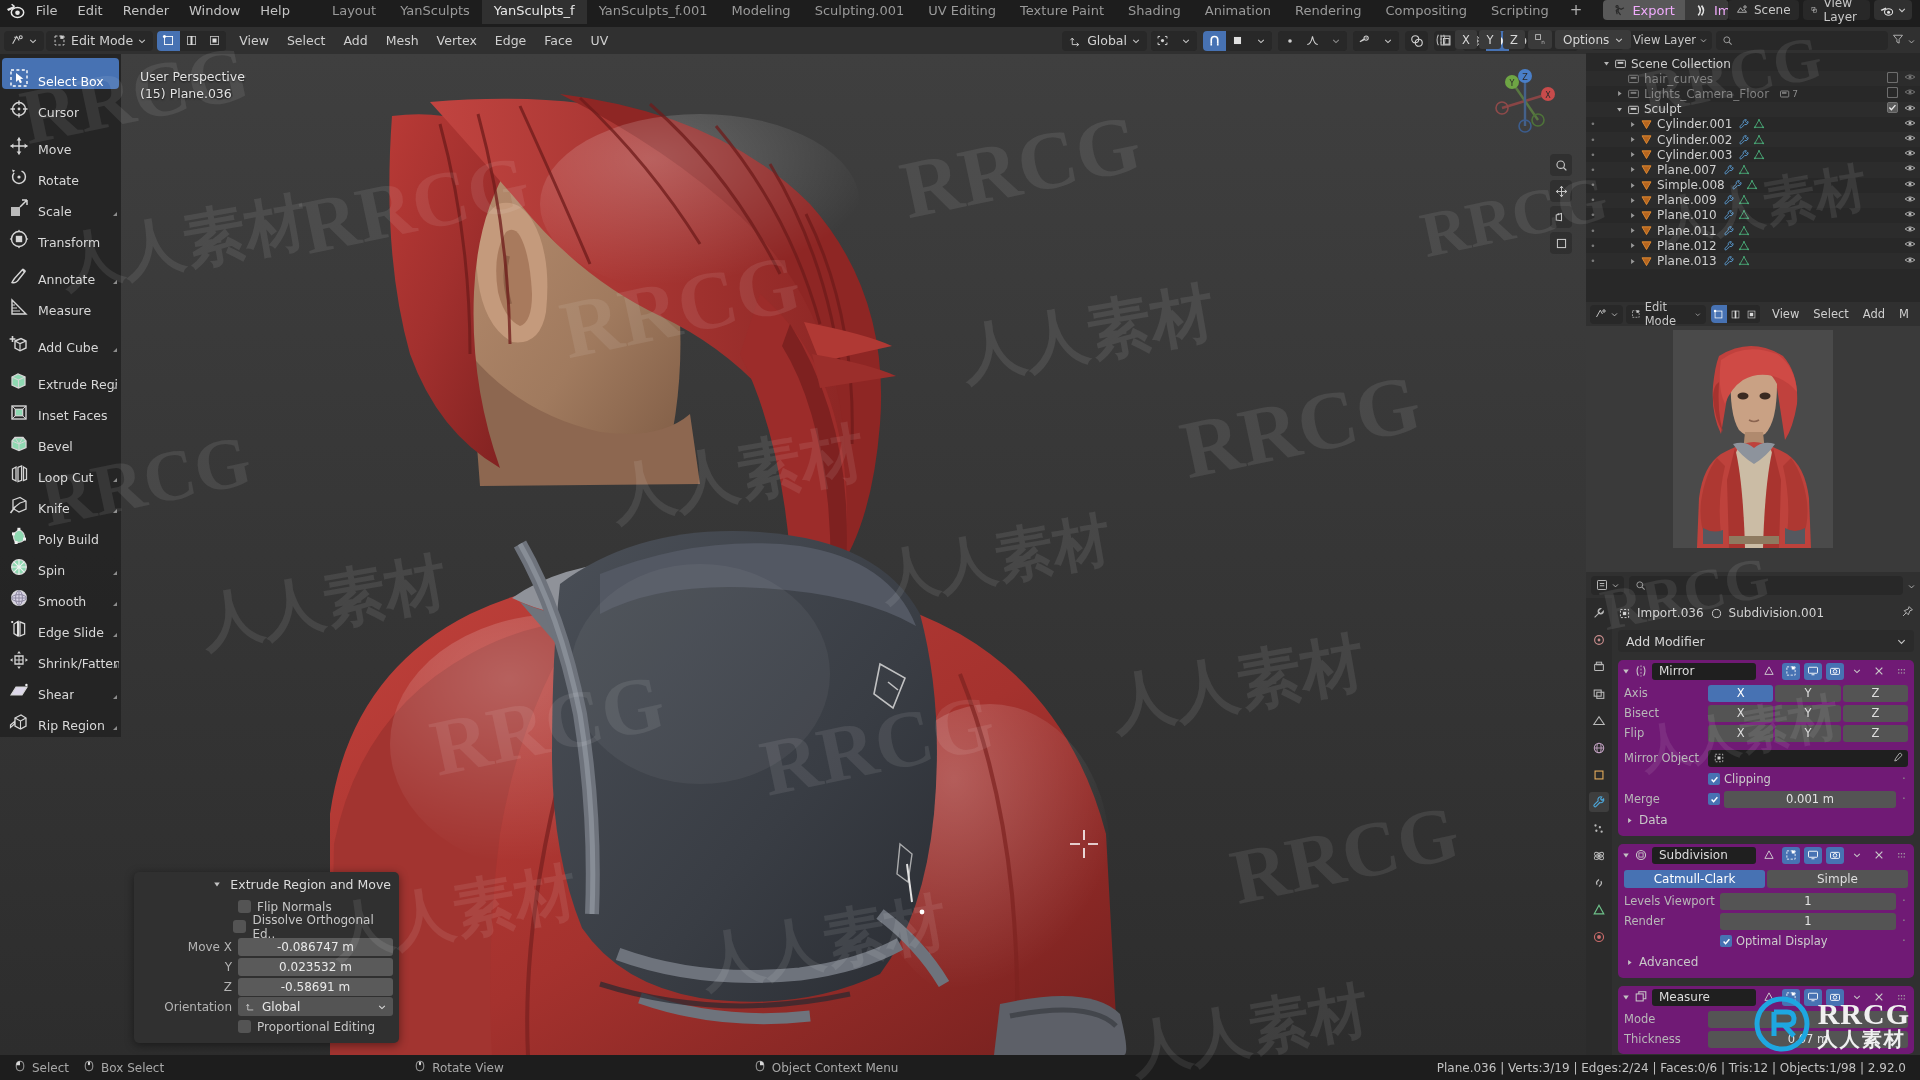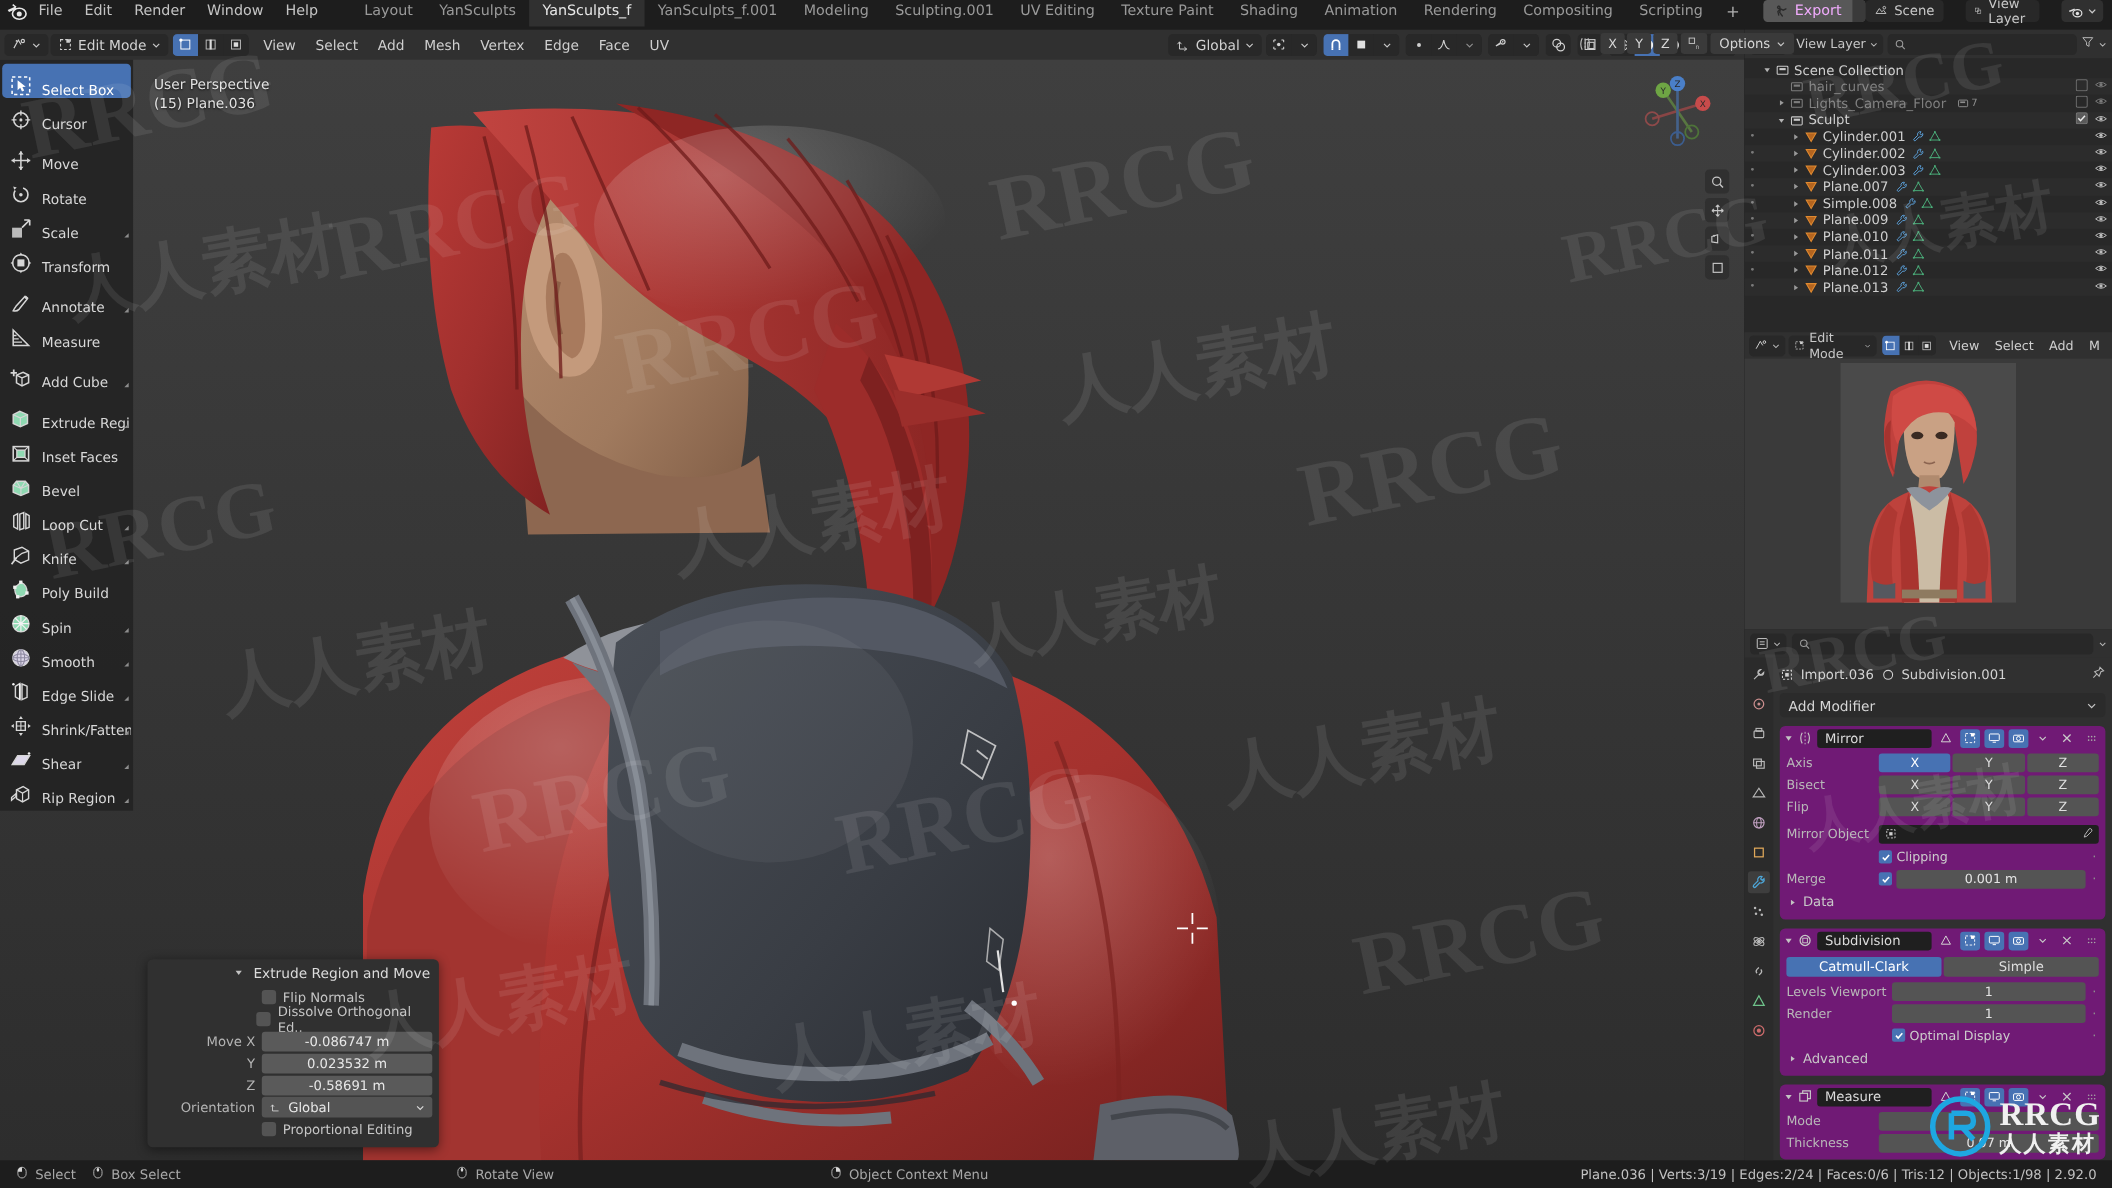--- a/index.html
+++ b/index.html
@@ -14,21 +14,21 @@
   .menu-item { padding:2px 10px; font-size:13px; color:#c4c4c4; white-space:nowrap; }
   .wstabs { display:flex; align-items:center; margin-left:20px; height:27px; }
   .wstab { padding:4px 12px; font-size:13px; color:#9a9a9a; height:27px; display:flex; align-items:center;
      border-radius:4px 4px 0 0; white-space:nowrap; }
   .wstab.active { background:#303030; color:#e8e8e8; }
   .wstab.plus { color:#b0b0b0; padding:4px 9px; font-size:15px; }
   .eximport { display:flex; align-items:center; background:#585858; border-radius:4px; height:20px;
      margin-left:12px; overflow:hidden; }
   .eximport .seg { display:flex; align-items:center; gap:6px; padding:0 10px; height:20px; font-size:13px; color:#f0abfc;}
   .eximport .seg.dark { background:#3a3a3a; }
-  .topbar-right { margin-left:auto; display:flex; align-items:center; gap:20px; padding-right:8px; }
+  .topbar-right { margin-left:auto; display:flex; align-items:center; gap:4px; padding-right:8px; }
   .tb-btn { height:20px; display:flex; align-items:center; gap:4px; padding:0 6px; background:#303030;
      border-radius:4px; font-size:12px; color:#c8c8c8; }
   .scene-field { display:flex; align-items:center; height:20px; background:#282828; border-radius:4px;
      padding:0 8px; font-size:12px; color:#c8c8c8; gap:6px;}
 
   
   #viewheader { position:absolute; left:0; top:27px; width:1586px; height:27px; background:#303030;
      display:flex; align-items:center; gap:2px; padding-left:4px; }
   .vh-dd { display:flex; align-items:center; gap:5px; background:#282828; border-radius:4px; height:20px;
      padding:0 7px; font-size:12.5px; color:#d2d2d2; }

